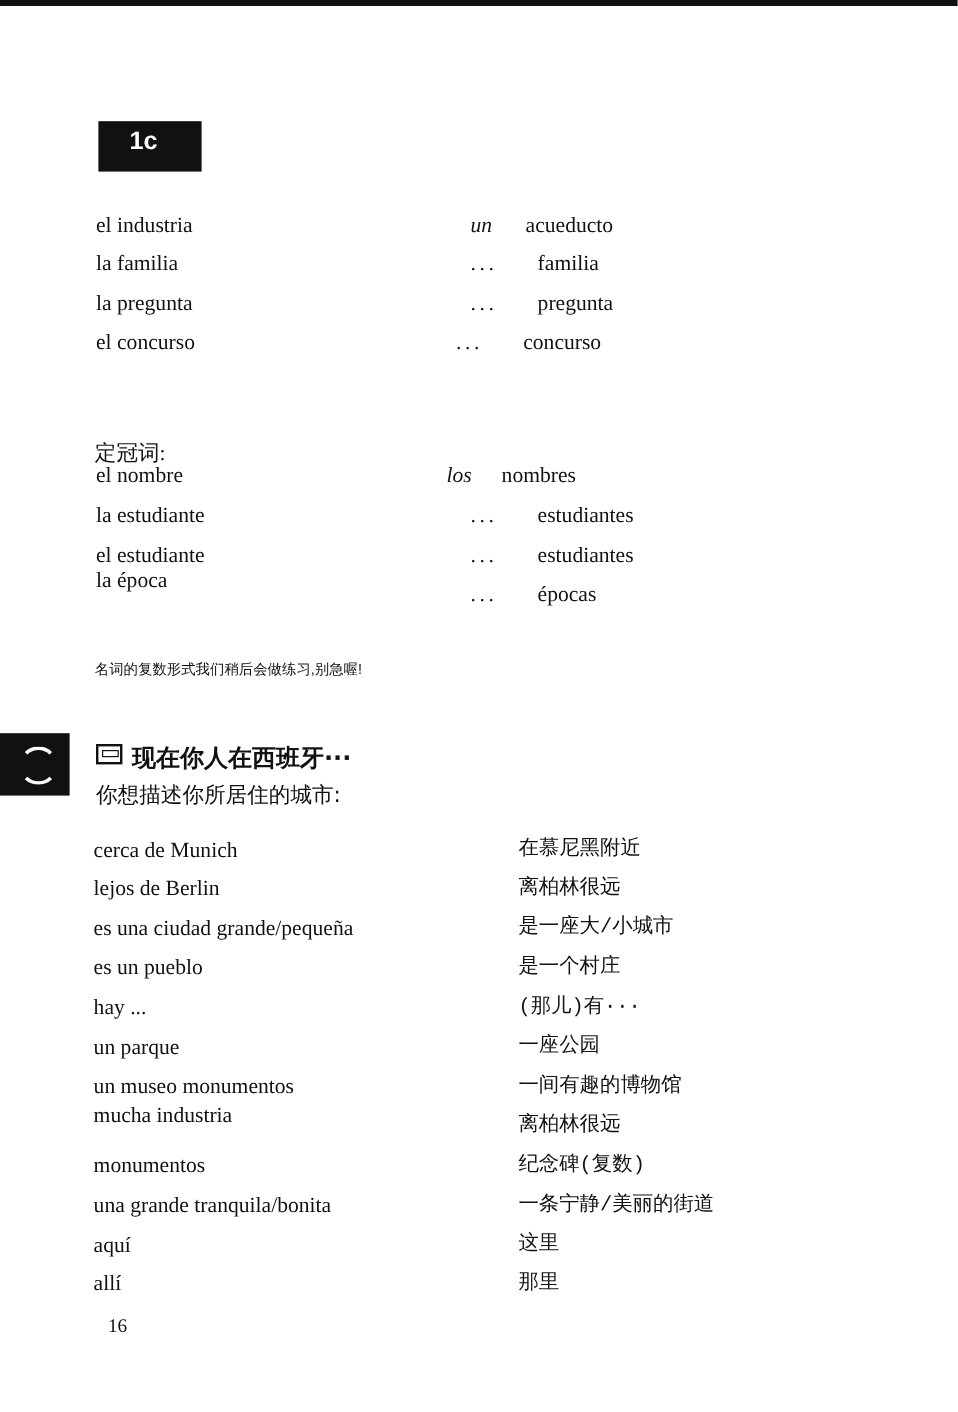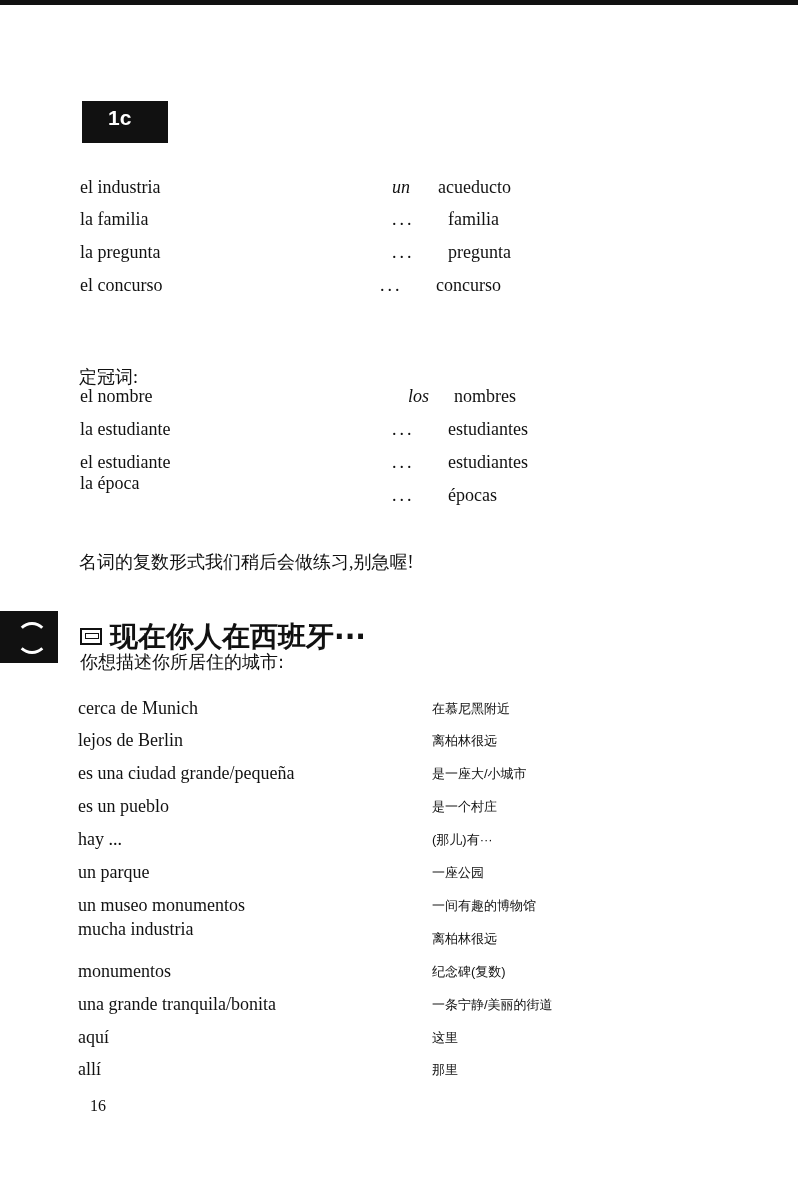--- a/index.html
+++ b/index.html
@@ -10,29 +10,29 @@
   .top-rule { position: absolute; left: 0; top: 0; width: 798px; height: 5px; background: #111; }
   .badge {
     position: absolute; left: 82px; top: 101px; width: 86px; height: 42px;
     background: #111; color: #fff; font-family: "Liberation Sans", sans-serif;
     font-weight: bold; font-size: 21px; line-height: 33px; padding-left: 26px; box-sizing: border-box;
   }
   .row { position: absolute; font-size: 17px; line-height: 22px; white-space: nowrap; }
   .sp { font-family: "Liberation Serif", serif; font-size: 18px; }
   .art { font-style: italic; display: inline-block; width: 46px; }
   .dots { display: inline-block; width: 56px; letter-spacing: 3px; }
-  .cn { font-family: Liberation Sans, sans-serif; font-size: 13px; }
+  .cn { font-family: Liberation Mono, monospace; font-size: 17px; }
   .heading { position: absolute; left: 79px; top: 341px; font-family: Liberation Serif, serif; font-size: 18px; margin-top: 24px; }
-  .note { position: absolute; left: 79px; top: 550px; font-family: Liberation Serif, serif; font-size: 18px; }
+  .note { position: absolute; left: 79px; top: 550px; font-family: Liberation Sans, sans-serif; font-size: 12px; }
   .side-tab { position: absolute; left: 0; top: 611px; width: 58px; height: 52px; background: #111; }
   .side-tab .ring {
     position: absolute; left: 16px; top: 11px; width: 26px; height: 26px; border: 3px solid #fff;
     border-radius: 50%; border-left-color: transparent; border-right-color: transparent;
   }
-  .sec-title { position: absolute; left: 80px; top: 618px; font-family: "DejaVu Sans", sans-serif; font-weight: bold; font-size: 28px; text-align: center; }
+  .sec-title { position: absolute; left: 80px; top: 618px; font-family: "DejaVu Sans", sans-serif; font-weight: bold; font-size: 20px; text-align: center; }
   .cassette { display: inline-block; width: 18px; height: 13px; border: 2px solid #111; margin-right: 8px; position: relative; vertical-align: 1px; }
   .cassette::after { content: ""; position: absolute; left: 3px; top: 3px; width: 12px; height: 4px; border: 1px solid #111; }
   .sec-sub { position: absolute; left: 80px; top: 650px; font-family: "DejaVu Sans", sans-serif; font-size: 18px; }
   .pageno { position: absolute; left: 90px; top: 1097px; font-family: "Liberation Serif", serif; font-size: 16px; }
 </style>
 </head>
 <body>
 
 <div class="top-rule"></div>
 <div class="badge">1c</div>
@@ -42,21 +42,21 @@
 <div class="row sp" style="left:80px;top:208px">la familia</div>
 <div class="row sp" style="left:392px;top:208px"><span class="dots">...</span><span>familia</span></div>
 <div class="row sp" style="left:80px;top:241px">la pregunta</div>
 <div class="row sp" style="left:392px;top:241px"><span class="dots">...</span><span>pregunta</span></div>
 <div class="row sp" style="left:80px;top:274px">el concurso</div>
 <div class="row sp" style="left:380px;top:274px"><span class="dots">...</span><span>concurso</span></div>
 
 <div class="heading">定冠词:</div>
 
 <div class="row sp" style="left:80px;top:385px">el nombre</div>
-<div class="row sp" style="left:408px;top:385px"><span class="art">los</span><span>nombres</span></div>
+<div class="row sp" style="left:372px;top:385px"><span class="art">los</span><span>nombres</span></div>
 <div class="row sp" style="left:80px;top:418px">la estudiante</div>
 <div class="row sp" style="left:392px;top:418px"><span class="dots">...</span><span>estudiantes</span></div>
 <div class="row sp" style="left:80px;top:451px">el estudiante</div>
 <div class="row sp" style="left:392px;top:451px"><span class="dots">...</span><span>estudiantes</span></div>
 <div class="row sp" style="left:80px;top:472px">la época</div>
 <div class="row sp" style="left:392px;top:484px"><span class="dots">...</span><span>épocas</span></div>
 
 <div class="note">名词的复数形式我们稍后会做练习,别急喔!</div>
 
 <div class="side-tab">

